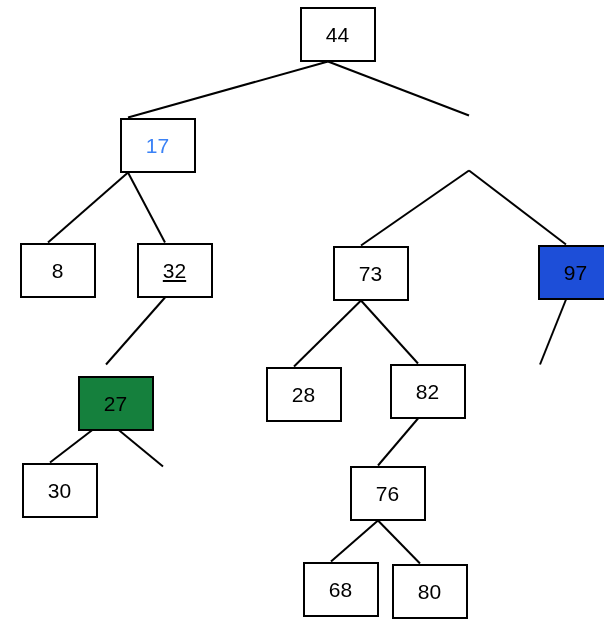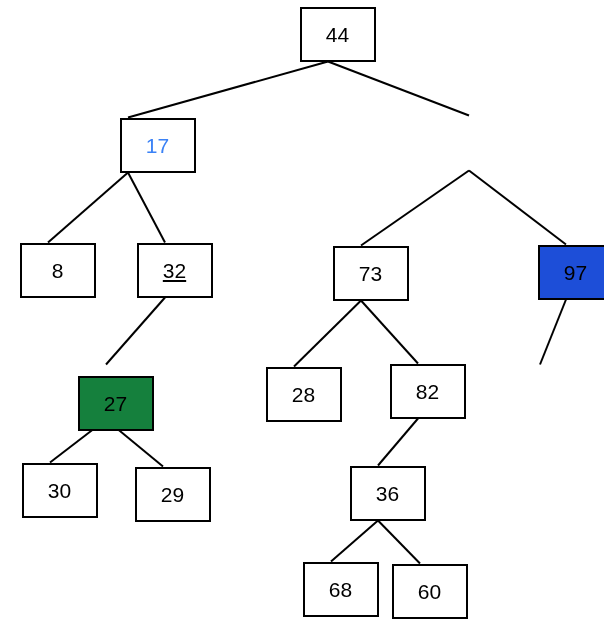--- a/index.html
+++ b/index.html
@@ -63,17 +63,16 @@
 <div class="node" style="left: 299.5px; top: 6.5px; background: rgb(255, 255, 255); border-color: rgb(0, 0, 0); color: rgb(0, 0, 0);">44</div>
     <div class="node" style="left: 99.5px; top: 117.5px; background: rgb(255, 255, 255); border-color: rgb(0, 0, 0); color: #3b82f6; margin-left: 20px;">17</div>
     <div class="node" style="left: 19.5px; top: 242.5px; background: rgb(255, 255, 255); border-color: rgb(0, 0, 0); color: rgb(0, 0, 0);">8</div>
     <div class="node" style="left: 136.5px; top: 242.5px; background: rgb(255, 255, 255); border-color: rgb(0, 0, 0); color: rgb(0, 0, 0); text-decoration: underline;">32</div>
     <div class="node" style="left: 332.5px; top: 245.5px; background: rgb(255, 255, 255); border-color: rgb(0, 0, 0); color: rgb(0, 0, 0);">73</div>
     <div class="node" style="left: 537.5px; top: 244.5px; background: #1d4ed8; border-color: rgb(0, 0, 0); color: rgb(0, 0, 0); text-align: right;">97</div>
     <div class="node" style="left: 77.5px; top: 376px; background: #15803d; border-color: rgb(0, 0, 0); color: rgb(0, 0, 0);">27</div>
     <div class="node" style="left: 265.5px; top: 366.5px; background: rgb(255, 255, 255); border-color: rgb(0, 0, 0); color: rgb(0, 0, 0);">28</div>
     <div class="node" style="left: 389.5px; top: 363.5px; background: rgb(255, 255, 255); border-color: rgb(0, 0, 0); color: rgb(0, 0, 0);">82</div>
     <div class="node" style="left: 21.5px; top: 462.5px; background: rgb(255, 255, 255); border-color: rgb(0, 0, 0); color: rgb(0, 0, 0);">30</div>
-    <div class="node" style="left: 134.5px; top: 466.5px; background: rgb(255, 255, 255); border-color: rgb(0, 0, 0); color: rgb(0, 0, 0);">29</div>
-    <div class="node" style="left: 349.5px; top: 465.5px; background: rgb(255, 255, 255); border-color: rgb(0, 0, 0); color: rgb(0, 0, 0);">36</div>
+    <div class="node" style="left: 349.5px; top: 465.5px; background: rgb(255, 255, 255); border-color: rgb(0, 0, 0); color: rgb(0, 0, 0);">76</div>
     <div class="node" style="left: 302.5px; top: 561.5px; background: rgb(255, 255, 255); border-color: rgb(0, 0, 0); color: rgb(0, 0, 0);">68</div>
-    <div class="node" style="left: 391.5px; top: 563.5px; background: rgb(255, 255, 255); border-color: rgb(0, 0, 0); color: rgb(0, 0, 0);">60</div>
+    <div class="node" style="left: 391.5px; top: 563.5px; background: rgb(255, 255, 255); border-color: rgb(0, 0, 0); color: rgb(0, 0, 0);">80</div>
   </div>
 
 </body></html>

